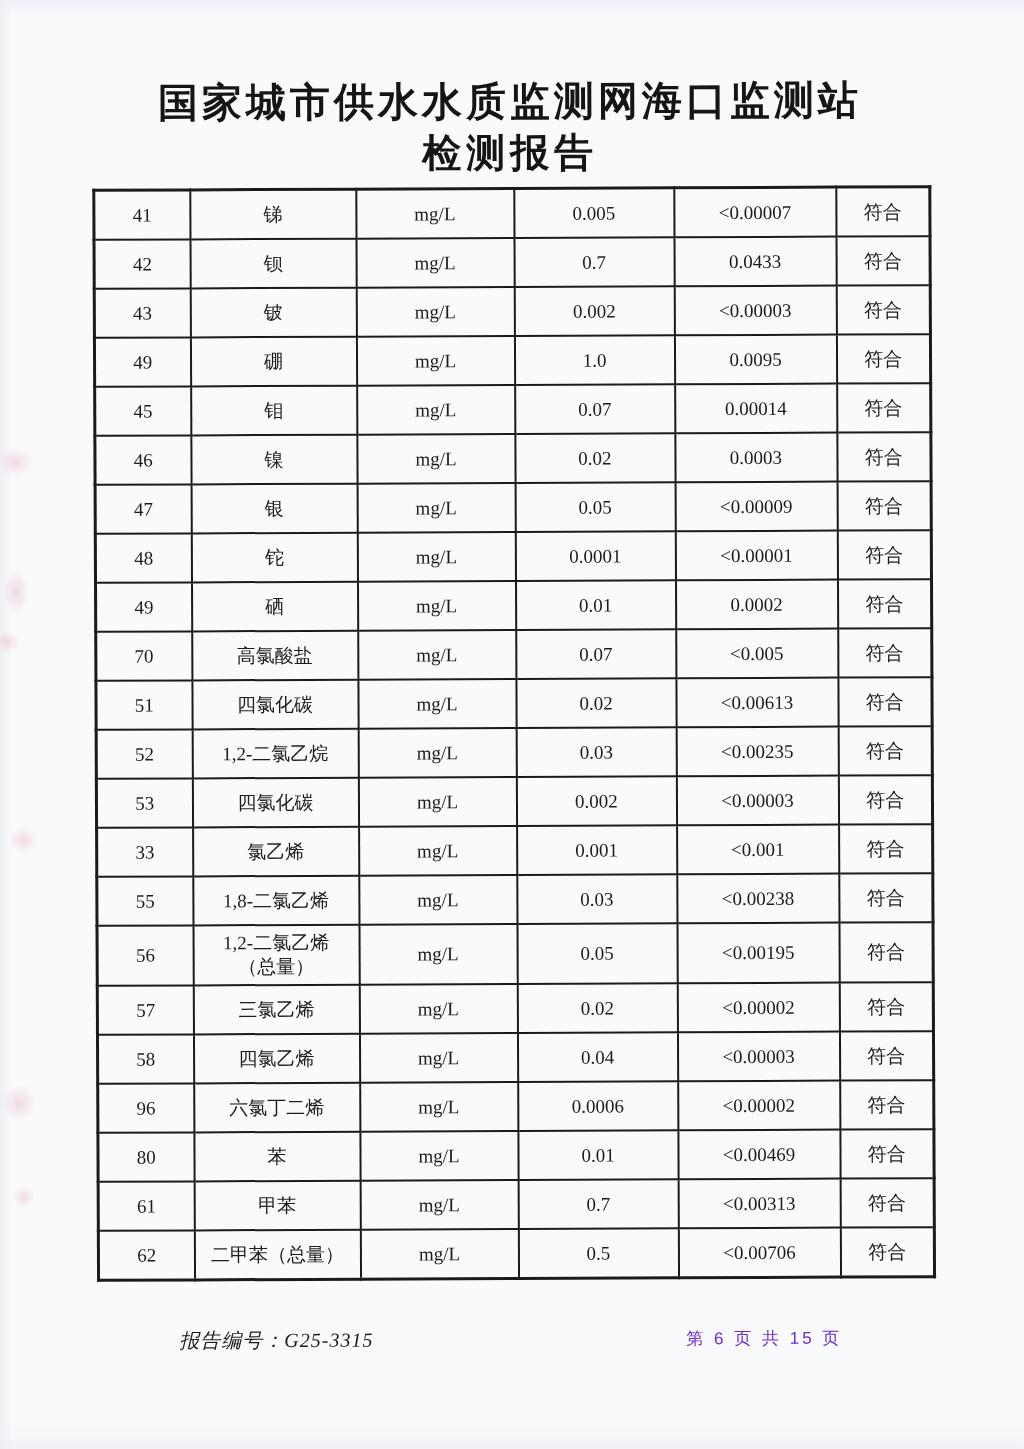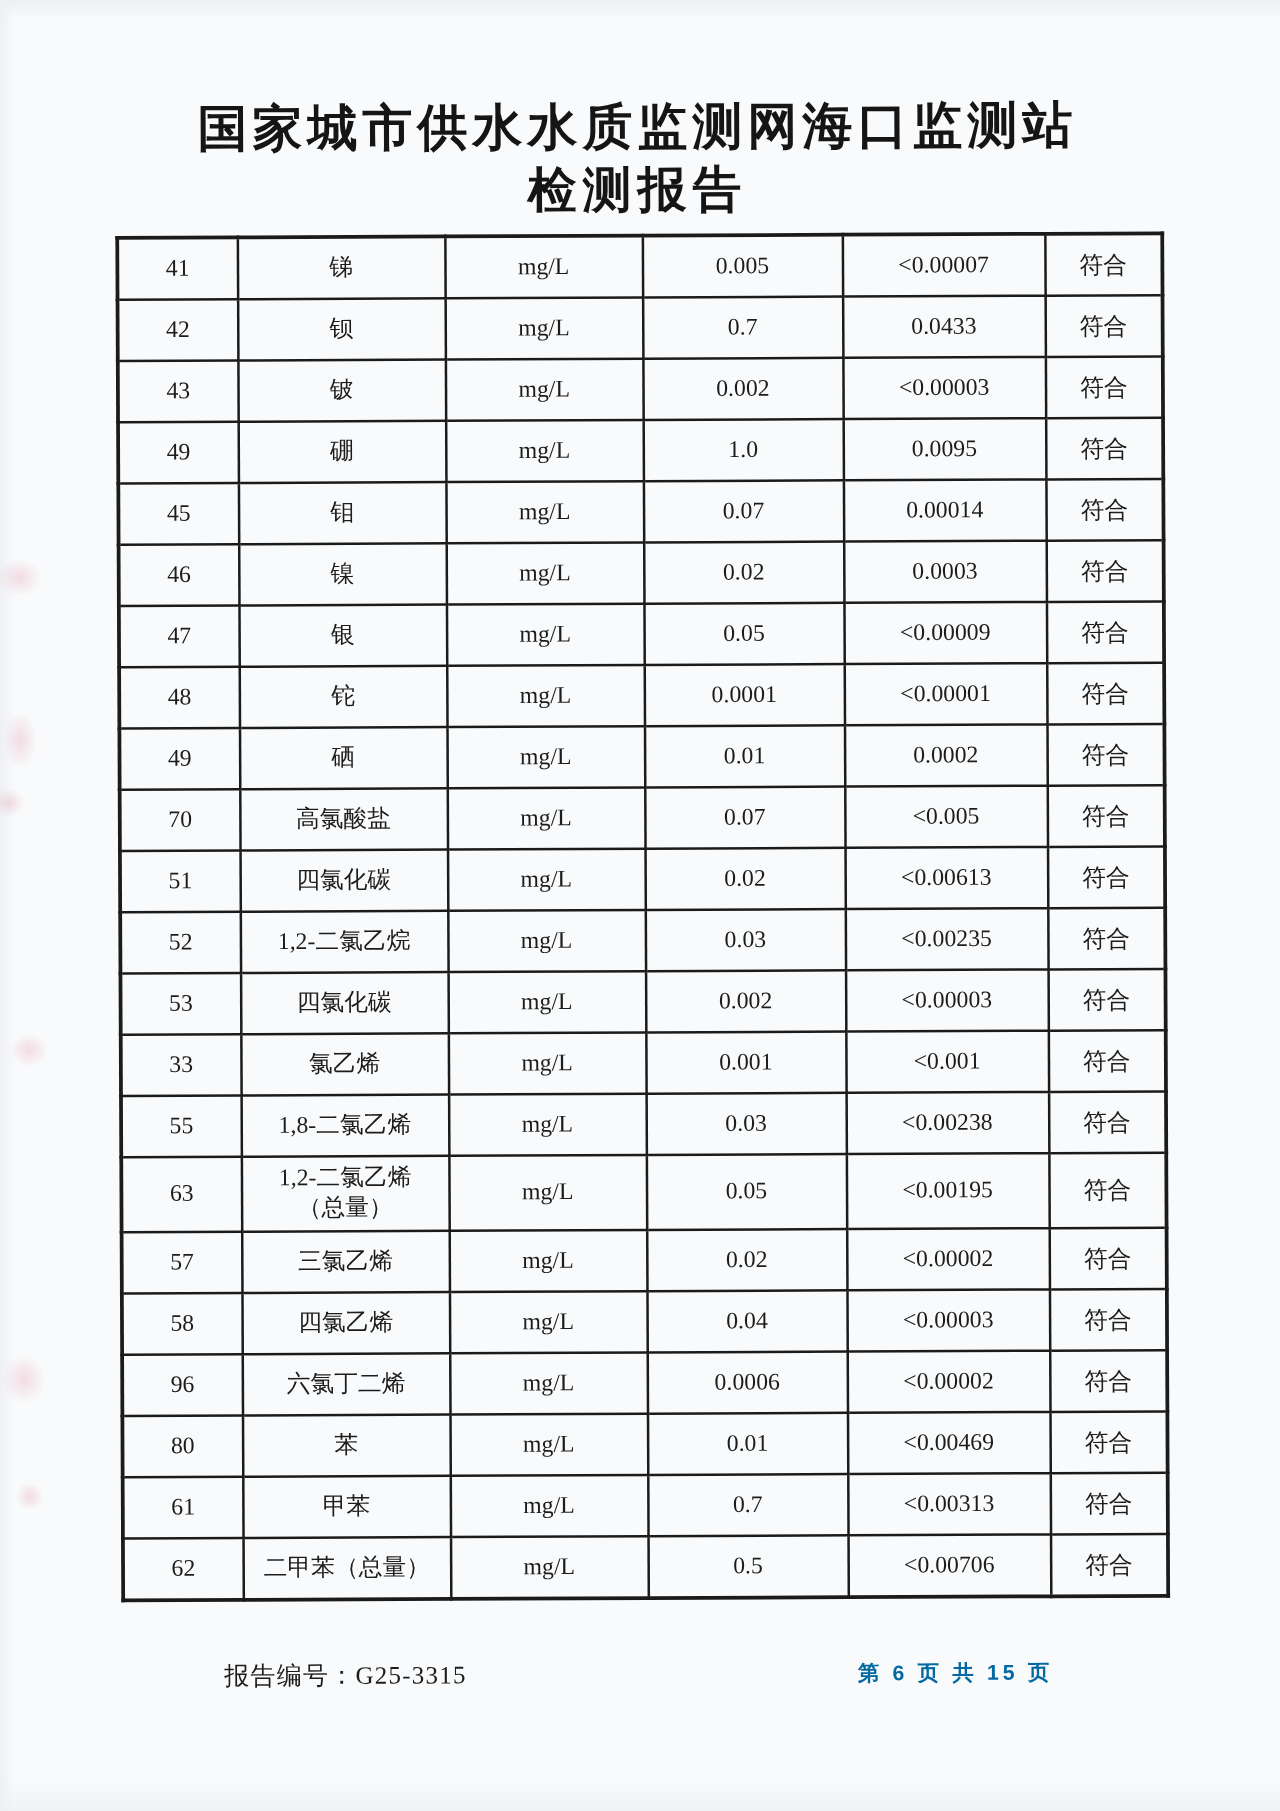--- a/index.html
+++ b/index.html
@@ -85,30 +85,31 @@
     width: 100%;
     height: 30px;
   }
   .report-no {
     position: absolute;
     left: 176px;
     top: 0;
     font-size: 20px;
     letter-spacing: 1px;
     color: #1c1c1c;
+    font-style: italic;
   }
   .page-info {
     position: absolute;
     left: 683px;
     top: 2px;
     font-size: 17px;
-    font-weight: bold;
+    font-weight: normal;
     letter-spacing: 3px;
     font-family: "Liberation Sans", "DejaVu Sans", sans-serif;
-    color: #0369a1;
+    color: #6d28d9;
   }
   .smudge {
     position: absolute;
     pointer-events: none;
     background: radial-gradient(closest-side, rgba(214,110,135,0.22), rgba(214,110,135,0) 75%);
   }
   .smudge.s1 { left: -8px;  top: 440px;  width: 48px; height: 40px; }
   .smudge.s2 { left: -2px;  top: 560px;  width: 36px; height: 60px; }
   .smudge.s3 { left: -10px; top: 625px;  width: 34px; height: 30px; }
   .smudge.s4 { left: 2px;   top: 820px;  width: 40px; height: 36px; }
@@ -249,21 +250,21 @@
   </tr>
         <tr>
     <td class="c-no">55</td>
     <td class="c-name">1,8-二氯乙烯</td>
     <td class="c-unit">mg/L</td>
     <td class="c-limit">0.03</td>
     <td class="c-result">&lt;0.00238</td>
     <td class="c-verdict">符合</td>
   </tr>
         <tr class="tall">
-    <td class="c-no">63</td>
+    <td class="c-no">56</td>
     <td class="c-name">1,2-二氯乙烯
 （总量）</td>
     <td class="c-unit">mg/L</td>
     <td class="c-limit">0.05</td>
     <td class="c-result">&lt;0.00195</td>
     <td class="c-verdict">符合</td>
   </tr>
         <tr>
     <td class="c-no">57</td>
     <td class="c-name">三氯乙烯</td>

